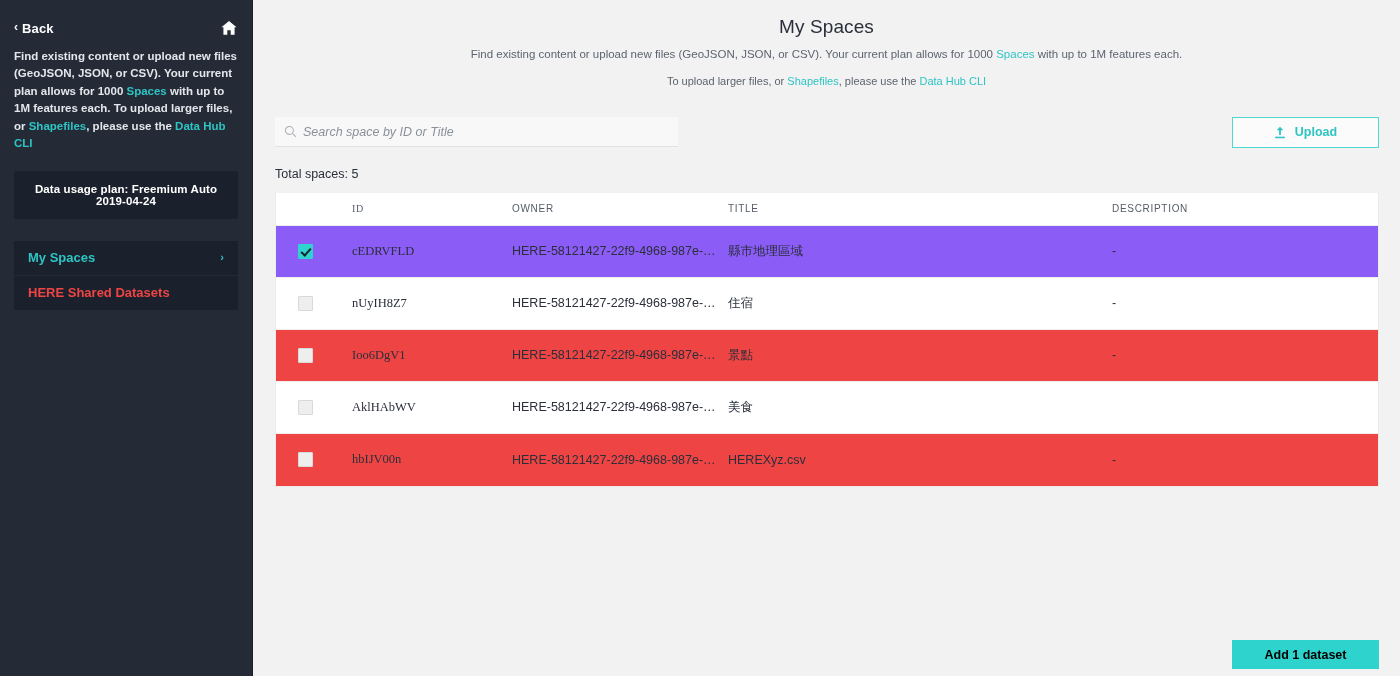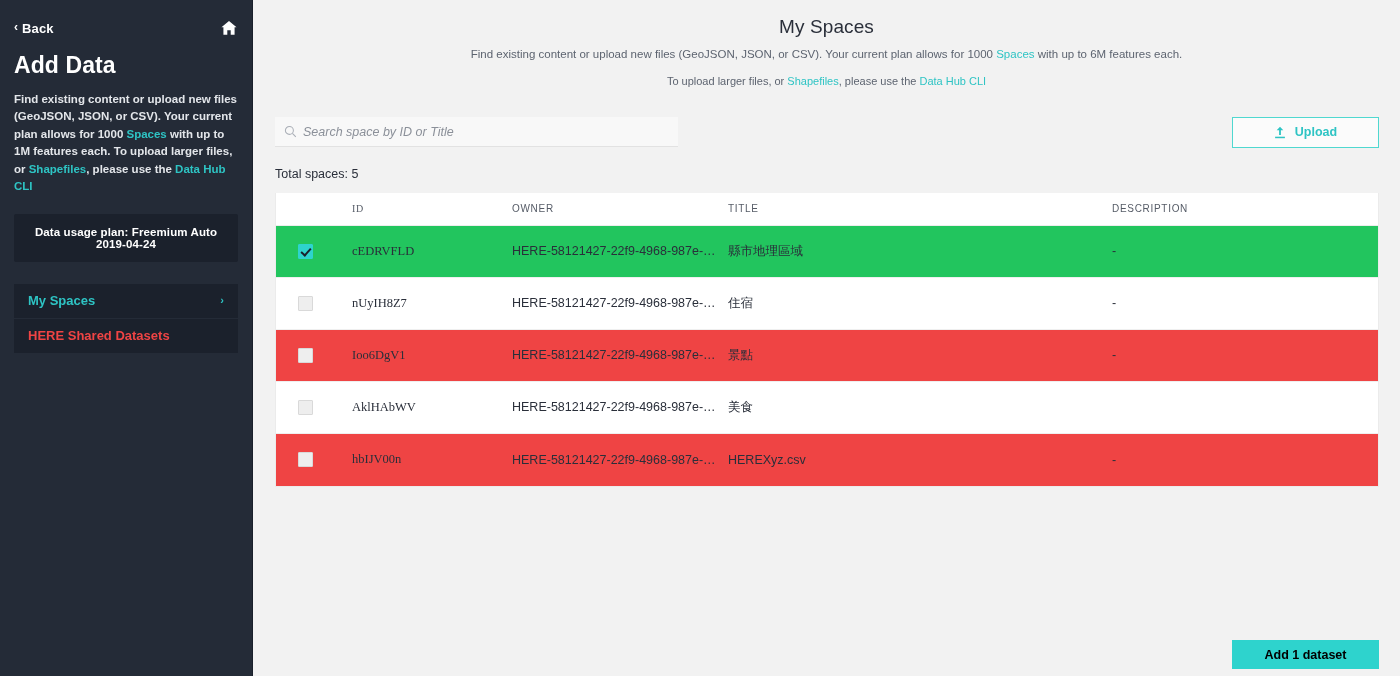--- a/index.html
+++ b/index.html
@@ -231,21 +231,21 @@
     background: #ffffff;
     border-bottom: 1px solid #ededed;
   }
   .t-head .cell {
     font-size: 10px;
     letter-spacing: .7px;
     color: #555b66;
     font-weight: 400;
     text-transform: uppercase;
   }
-  .t-row.sel  { background: #22c55e; align-items: center; }
+  .t-row.sel  { background: #8b5cf6; align-items: center; }
   .t-row.even { background: #ffffff; }
   .t-row.odd  { background: #ef4444; }
   .t-row.last { border-bottom: none; }
 
   .cell { padding: 0 6px; overflow: hidden; white-space: nowrap; text-overflow: ellipsis; }
   .c-check { width: 70px; display: flex; align-items: center; padding-left: 22px; }
   .c-id    { width: 160px; font-family: Liberation Serif, serif; }
   .c-owner { width: 216px; }
   .c-title { width: 384px; }
   .c-desc  { flex: 1; }
@@ -307,21 +307,20 @@
         <span class="back-chevron">‹</span>
         <span>Back</span>
       </div>
       <span class="home-icon">
         <svg viewBox="0 0 20 20" width="18" height="18" aria-hidden="true">
           <path d="M10 2.2 L18.4 9.3 L16.2 9.3 L16.2 17.4 L11.9 17.4 L11.9 12.4 L8.1 12.4 L8.1 17.4 L3.8 17.4 L3.8 9.3 L1.6 9.3 Z" fill="#ffffff"></path>
         </svg>
       </span>
     </div>
 
-    <h1 class="add-data">Add Data</h1>
 
     <p class="sidebar-desc">
       <span>Find existing content or upload new files (GeoJSON, JSON, or CSV). Your current plan allows for 1000 </span><span class="link-teal">Spaces</span><span> with up to 1M features each. To upload larger files, or </span><span class="link-teal">Shapefiles</span><span>, please use the </span><span class="link-teal">Data Hub CLI</span>
     </p>
 
     <div class="plan-box">
       <span>Data usage plan: </span><span>Freemium Auto 2019-04-24</span>
     </div>
 
     <div class="nav-item active">
@@ -333,21 +332,21 @@
       <span class="nav-chevron"></span>
     </div>
 
   </aside>
 
   <main class="main">
 
     <div class="page-header">
       <h2 class="page-title">My Spaces</h2>
       <p class="header-sub">
-        <span>Find existing content or upload new files (GeoJSON, JSON, or CSV). Your current plan allows for 1000 </span><span class="link-teal">Spaces</span><span> with up to 6M features each.</span>
+        <span>Find existing content or upload new files (GeoJSON, JSON, or CSV). Your current plan allows for 1000 </span><span class="link-teal">Spaces</span><span> with up to 1M features each.</span>
       </p>
       <p class="header-sub2">
         <span>To upload larger files, or </span><span class="link-teal">Shapefiles</span><span>, please use the </span><span class="link-teal">Data Hub CLI</span>
       </p>
     </div>
 
     <div class="toolbar">
       <div class="search-wrap">
         <span class="search-icon">
           <svg viewBox="0 0 14 14" width="13" height="13" aria-hidden="true">

